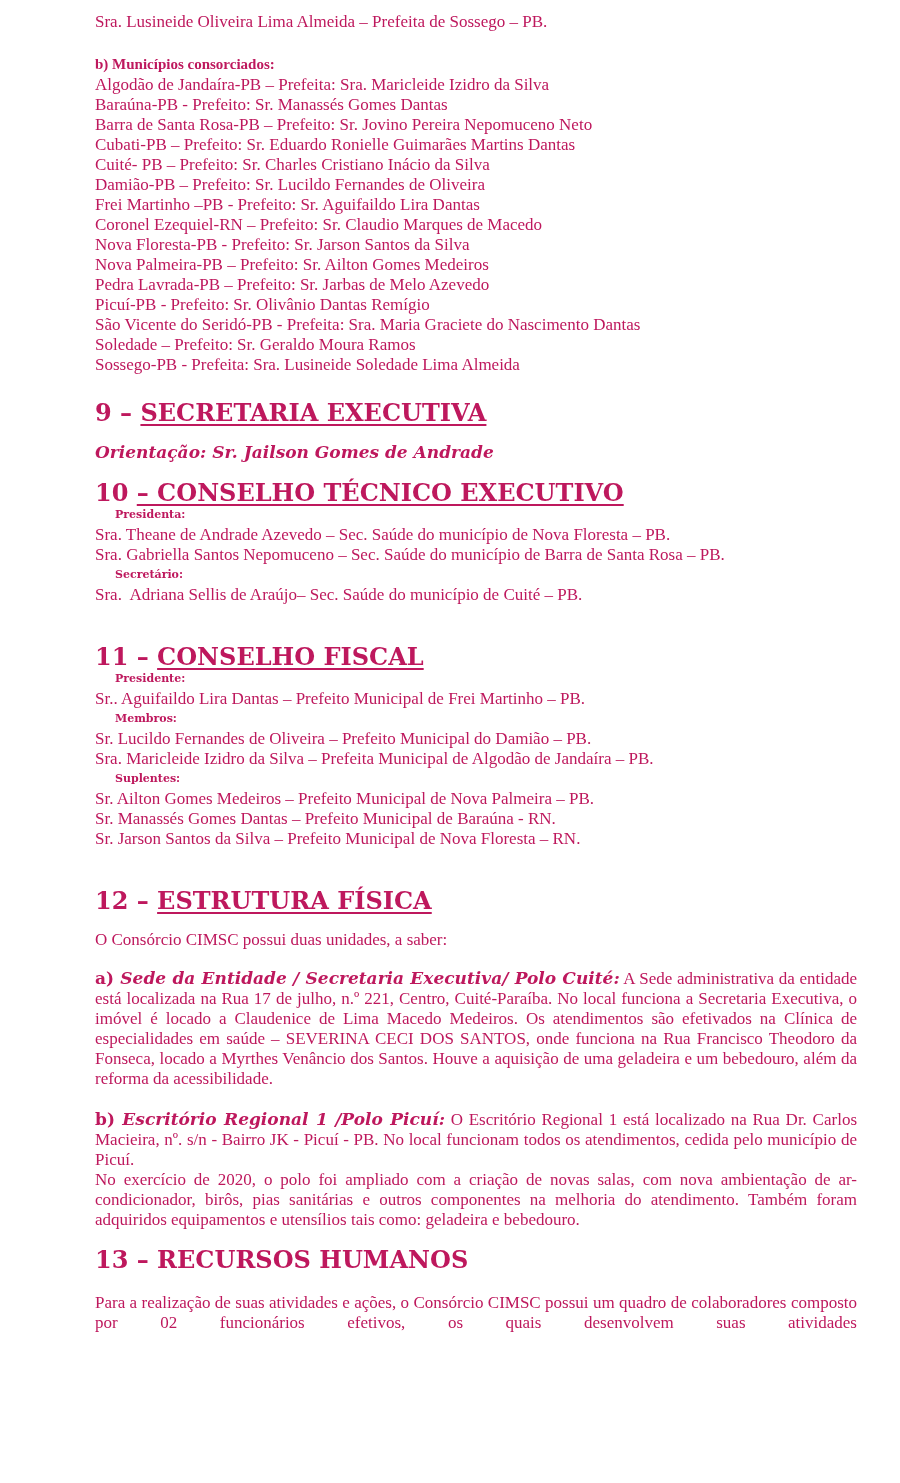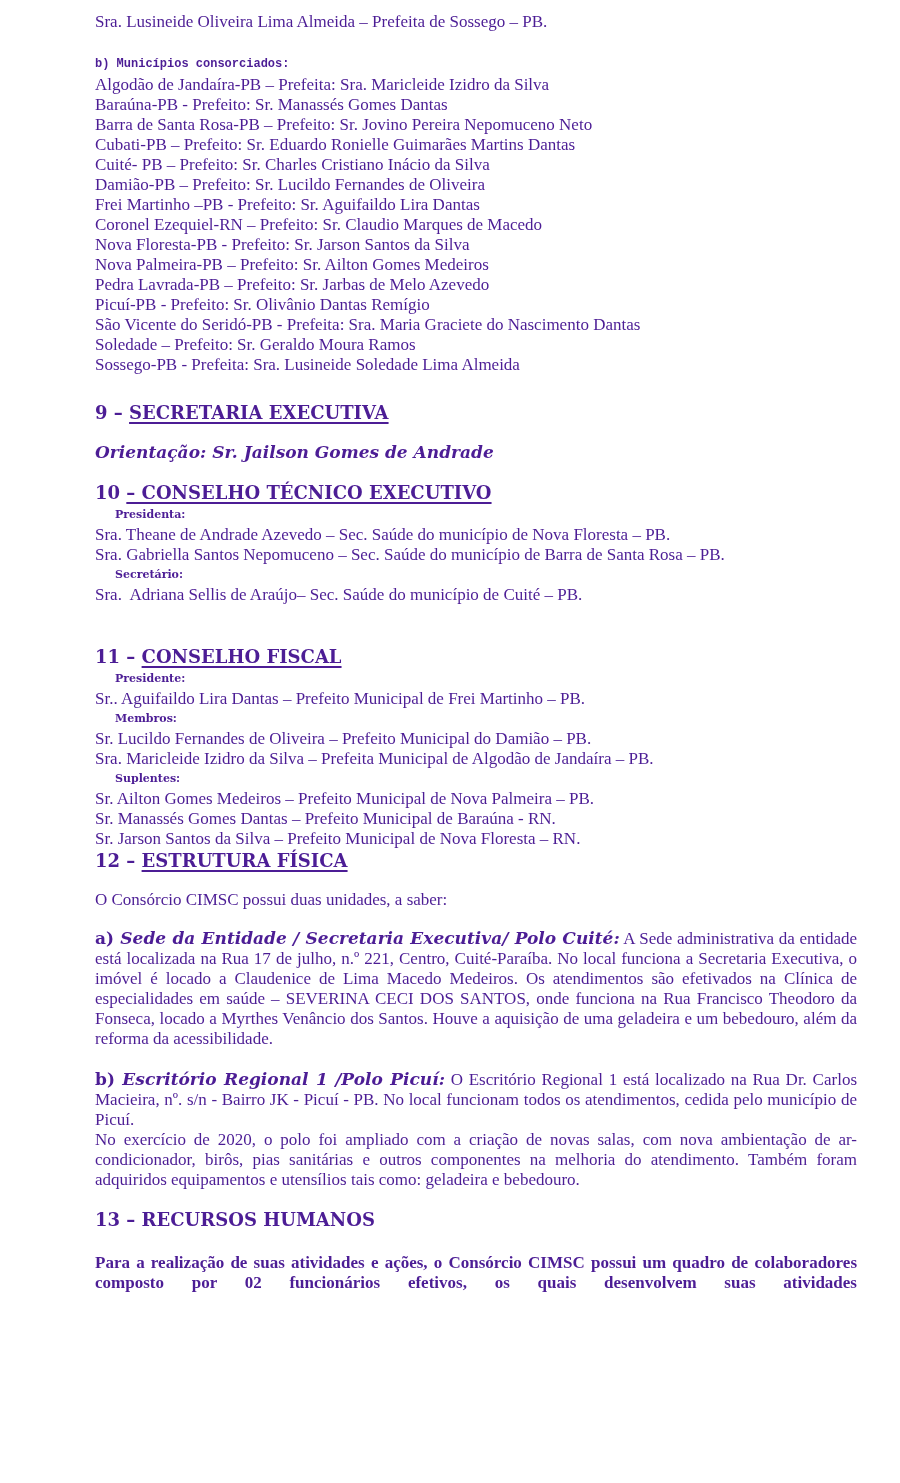--- a/index.html
+++ b/index.html
@@ -6,42 +6,42 @@
     margin: 0;
     padding: 0;
     background: #ffffff;
   }
   .page {
     position: relative;
     width: 900px;
     min-height: 1483px;
     box-sizing: border-box;
     background: #ffffff;
-    color: #4c1d95;
+    color: #be185d;
     padding: 12px 43px 40px 95px;
     font-family: "Liberation Serif", serif;
     font-size: 17px;
     line-height: 20px;
     border-radius: 11px;
   }
   .pline {
     white-space: pre-wrap;
     line-height: 20px;
   }
   .bhead {
-    font-family: Liberation Mono, monospace;
+    font-family: Liberation Serif, serif;
     font-weight: 700;
-    font-size: 12px;
+    font-size: 15px;
     line-height: 21px;
     white-space: pre-wrap;
   }
   .shead {
     font-family: "DejaVu Serif", serif;
     font-weight: 700;
-    font-size: 18px;
+    font-size: 24px;
     line-height: 24px;
   }
   .shead span { white-space: pre-wrap; }
   .u {
     text-decoration: underline;
     text-decoration-thickness: 1.5px;
     text-underline-offset: 3px;
   }
   .label {
     font-family: "DejaVu Serif", serif;
@@ -71,26 +71,26 @@
   }
   .plead {
     font-family: "DejaVu Serif", serif;
     font-weight: 700;
     font-style: italic;
   }
   .mt-list   { margin-top: 22px; }
   .mt-s9     { margin-top: 26px; }
   .mt-s10    { margin-top: 18px; }
   .mt-s11    { margin-top: 40px; }
-  .mt-s12    { }
+  .mt-s12    { margin-top: 40px; }
   .mt-intro  { margin-top: 17px; }
   .mt-para   { margin-top: 18px; }
   .mt-parab  { margin-top: 20px; }
   .mt-s13    { margin-top: 18px; }
-  .mt-final  { margin-top: 21px; font-weight: bold; }
+  .mt-final  { margin-top: 21px; }
 </style>
 </head>
 <body>
 
 <div class="page">
 
   <div class="pline">Sra. Lusineide Oliveira Lima Almeida – Prefeita de Sossego – PB.</div>
 
   <div class="mt-list">
     <div class="bhead">b) Municípios consorciados:</div>

